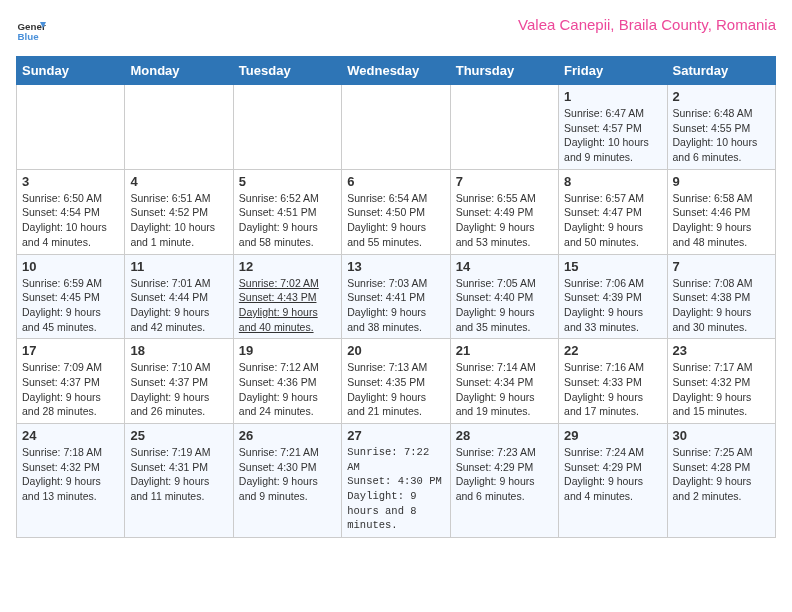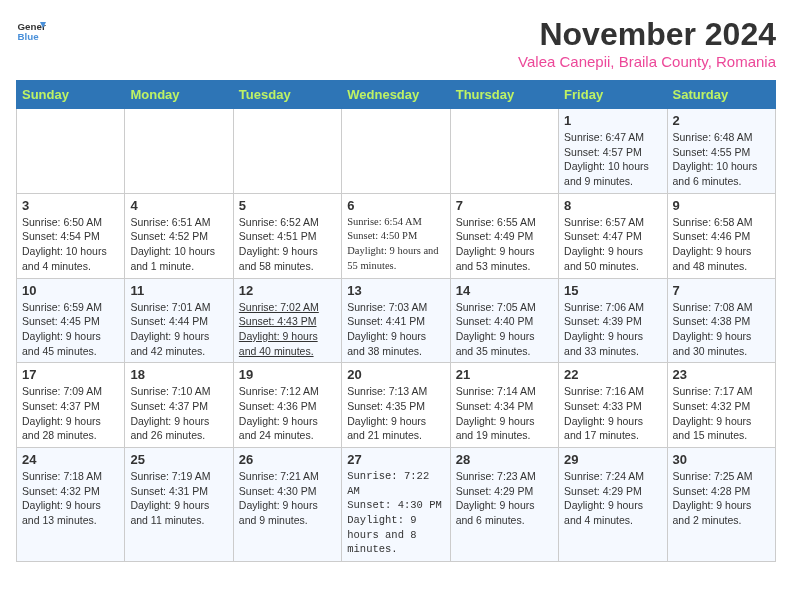--- a/index.html
+++ b/index.html
@@ -37,21 +37,21 @@
       font-size: 15px;
       color: #ec4899;
     }
     table {
       width: 100%;
       border-collapse: collapse;
       font-size: 11px;
     }
     thead tr th {
       background-color: #2e75b6;
-      color: #bef264;
+      color: #ffffff;
       padding: 6px 5px;
       text-align: left;
       font-size: 13px;
       font-weight: bold;
       border: 1px solid #2e75b6;
     }
     tbody tr td {
       border: 1px solid #ccc;
       padding: 4px 5px;
       vertical-align: top;
@@ -85,21 +85,20 @@
 
 <div class="header-area">
   <div class="logo">
     <svg class="logo-icon" viewBox="0 0 40 40">
       <text x="2" y="18" font-size="13" font-weight="bold" fill="#333" font-family="Arial">General</text>
       <text x="2" y="32" font-size="13" font-weight="bold" fill="#4a90d9" font-family="Arial">Blue</text>
       <polygon points="32,8 40,8 36,16" fill="#4a90d9"></polygon>
     </svg>
   </div>
   <div class="title-area">
-    <div class="main-title">November 2024</div>
     <div class="subtitle">Valea Canepii, Braila County, Romania</div>
   </div>
 </div>
 
 <table>
   <thead>
     <tr>
     <th>Sunday</th>
         <th>Monday</th>
         <th>Tuesday</th>
@@ -143,21 +142,21 @@
 Daylight: 10 hours and 1 minute.</div>
         </td>
         <td>
           <span class="day-num">5</span>
           <div class="day-info" style="white-space: pre-line;">Sunrise: 6:52 AM
 Sunset: 4:51 PM
 Daylight: 9 hours and 58 minutes.</div>
         </td>
         <td>
           <span class="day-num">6</span>
-          <div class="day-info" style="white-space: pre-line; font-family: Liberation Serif, serif;">Sunrise: 6:54 AM
+          <div class="day-info" style="white-space: pre-line;">Sunrise: 6:54 AM
 Sunset: 4:50 PM
 Daylight: 9 hours and 55 minutes.</div>
         </td>
         <td>
           <span class="day-num">7</span>
           <div class="day-info" style="white-space: pre-line;">Sunrise: 6:55 AM
 Sunset: 4:49 PM
 Daylight: 9 hours and 53 minutes.</div>
         </td>
         <td>

